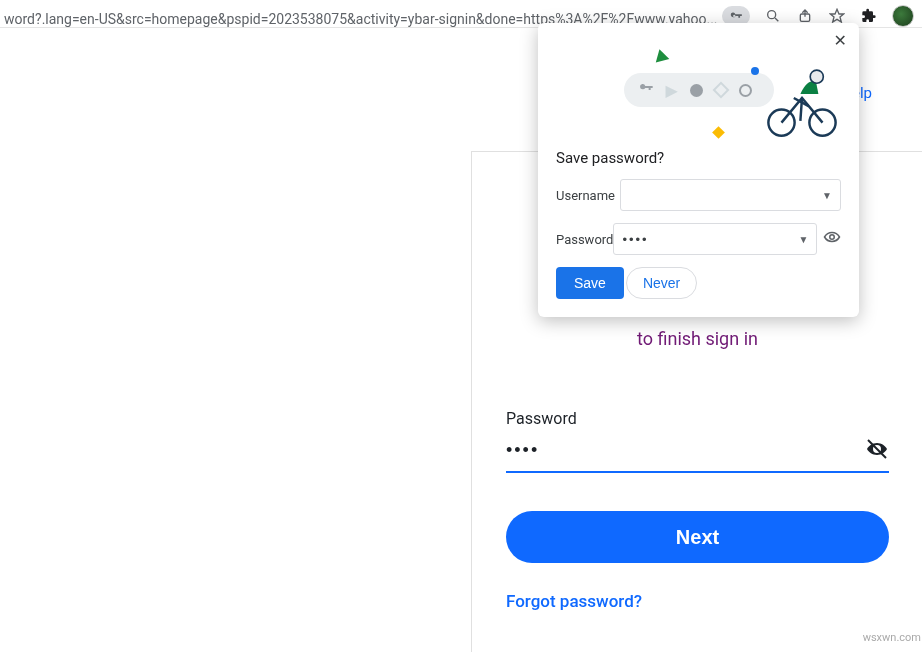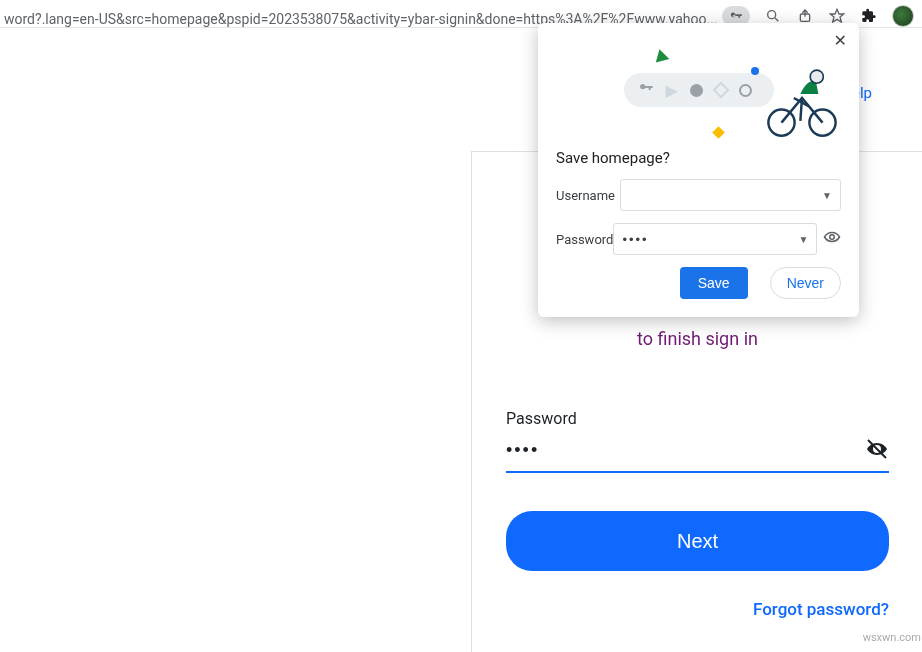--- a/index.html
+++ b/index.html
@@ -103,32 +103,32 @@
       outline: none;
       font-size: 18px;
       letter-spacing: 2px;
       color: #1d2228;
       padding: 4px 0;
     }
     .pw-eye { color: #1d2228; cursor: pointer; }
     .next-btn {
       margin-top: 38px;
       width: 100%;
-      height: 60px;
+      height: 52px;
       background: #0f69ff;
       border: none;
       border-radius: 26px;
       color: #fff;
       font-size: 20px;
-      font-weight: 400;
+      font-weight: 700;
       cursor: pointer;
     }
     .forgot-link {
       display: block;
-      text-align: right;
+      text-align: left;
       margin-top: 28px;
       color: #0f69ff;
       font-size: 17px;
       font-weight: 500;
       text-decoration: none;
     }
     
     .save-dialog {
       position: absolute;
       left: 538px;
@@ -201,22 +201,21 @@
       border: none;
       outline: none;
       font-size: 13px;
       color: #3c4043;
       letter-spacing: 2px;
     }
     .field-caret { color: #5f6368; font-size: 10px; }
     .field-eye { color: #5f6368; margin-left:6px; cursor:pointer;}
     .dialog-actions {
       display: flex;
-      justify-content: flex-end;
-      gap: 22px;
+      gap: 2px;
       margin-top: 6px;
     }
     .btn-save {
       background: #1a73e8;
       color: #fff;
       border: none;
       border-radius: 4px;
       padding: 7px 18px;
       font-size: 14px;
       cursor: pointer;
@@ -310,21 +309,21 @@
     <svg class="cyclist" width="82" height="82" viewBox="0 0 100 100">
       <circle cx="25" cy="80" r="16" fill="none" stroke="#1b3a57" stroke-width="3"></circle>
       <circle cx="75" cy="80" r="16" fill="none" stroke="#1b3a57" stroke-width="3"></circle>
       <path d="M25 80 L50 50 L75 80 M50 50 L48 78" fill="none" stroke="#1b3a57" stroke-width="3"></path>
       <path d="M48 45 C55 30 62 28 67 30 L70 45" fill="#0b8043"></path>
       <circle cx="68" cy="24" r="8" fill="#e8eaed" stroke="#1b3a57" stroke-width="2"></circle>
       <path d="M40 50 L58 60" stroke="#1b3a57" stroke-width="3"></path>
     </svg>
   </div>
 
-  <div class="dialog-title">Save homepage?</div>
+  <div class="dialog-title">Save password?</div>
 
   <div class="field-row">
     <div class="field-label">Username</div>
     <div class="field-input-wrap">
       <input class="field-input" value="" style="">
       <span class="field-caret">▼</span>
     </div>
   </div>
 
   <div class="field-row">

